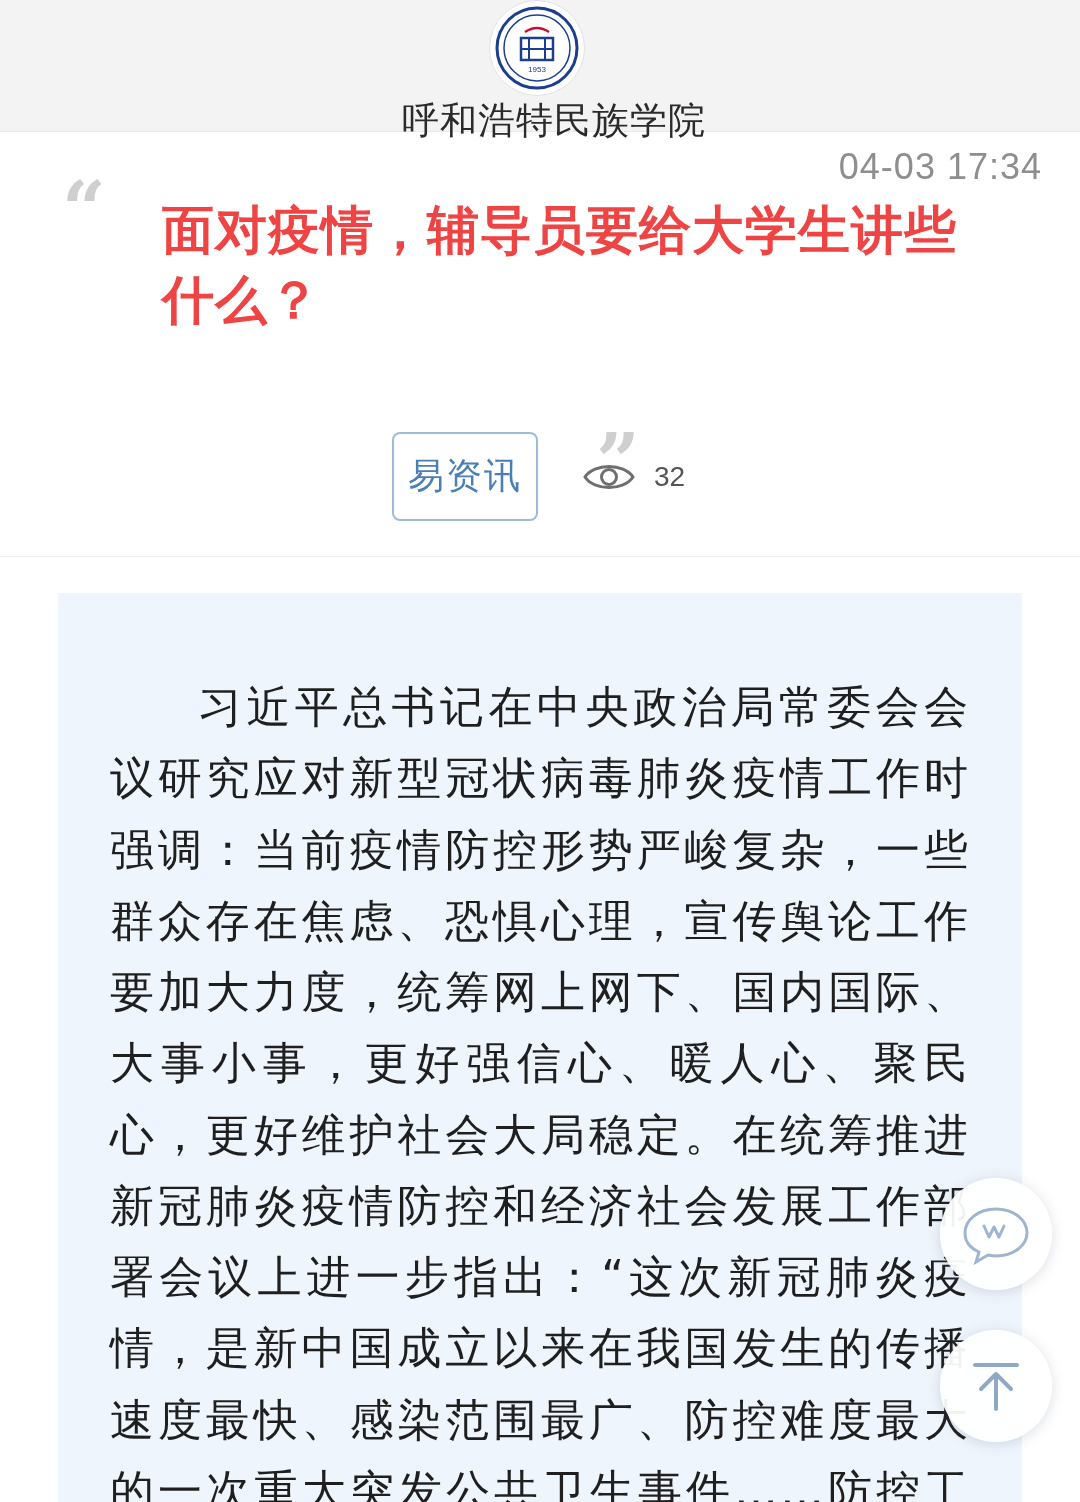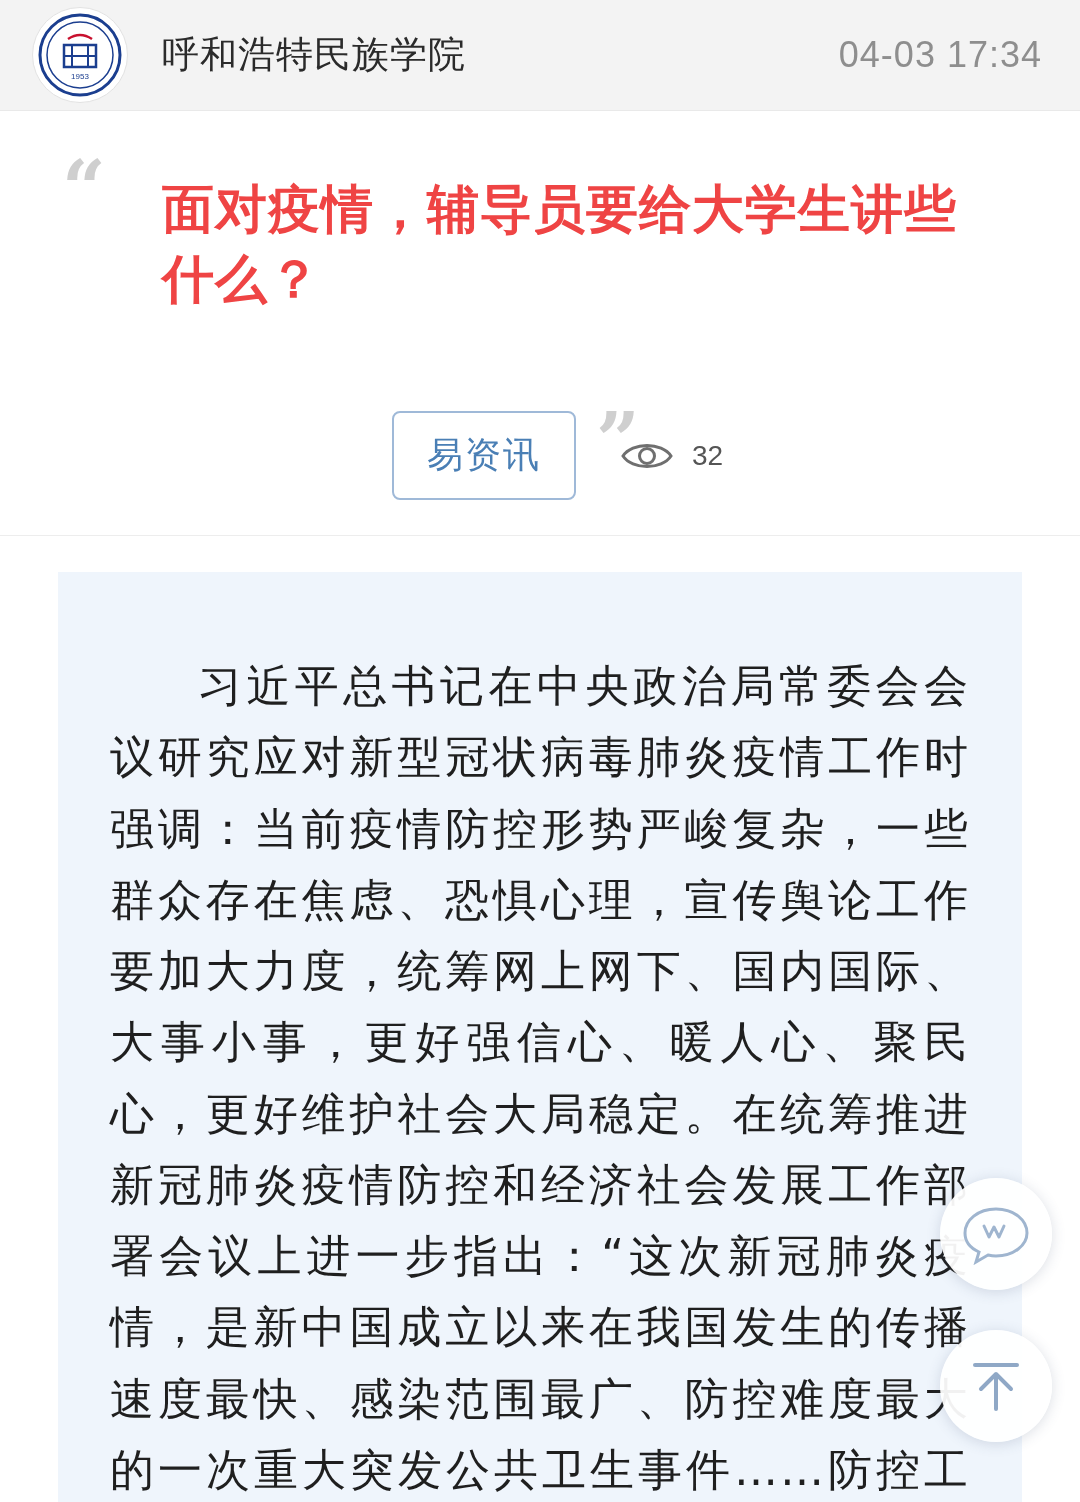--- a/index.html
+++ b/index.html
@@ -13,26 +13,27 @@
   .page {
     position: relative;
     width: 1080px;
     height: 1502px;
     background: #ffffff;
     overflow: hidden;
   }
 
   
   .header {
-    height: 111px;
+    height: 132px;
     background: #f3f3f3;
     display: flex;
     align-items: center;
     padding: 0 38px 0 32px;
     border-bottom: 1px solid #e9e9e9;
+    flex-direction: column;
   }
   .avatar {
     width: 96px;
     height: 96px;
     border-radius: 50%;
     background: #ffffff;
     border: 1px solid #e2e2e2;
     display: flex;
     align-items: center;
     justify-content: center;
@@ -96,21 +97,21 @@
     top: 300px;
     display: flex;
     align-items: center;
     gap: 44px;
   }
   .tag-button {
     border: 2px solid #9fb9d8;
     border-radius: 8px;
     color: #4a7fb5;
     font-size: 36px;
-    padding: 18px 33px;
+    padding: 18px 14px;
     background: #ffffff;
     font-family: "DejaVu Sans", "Liberation Sans", sans-serif;
     letter-spacing: 2px;
   }
   .views {
     display: flex;
     align-items: center;
     gap: 18px;
     color: #6f6f6f;
   }

